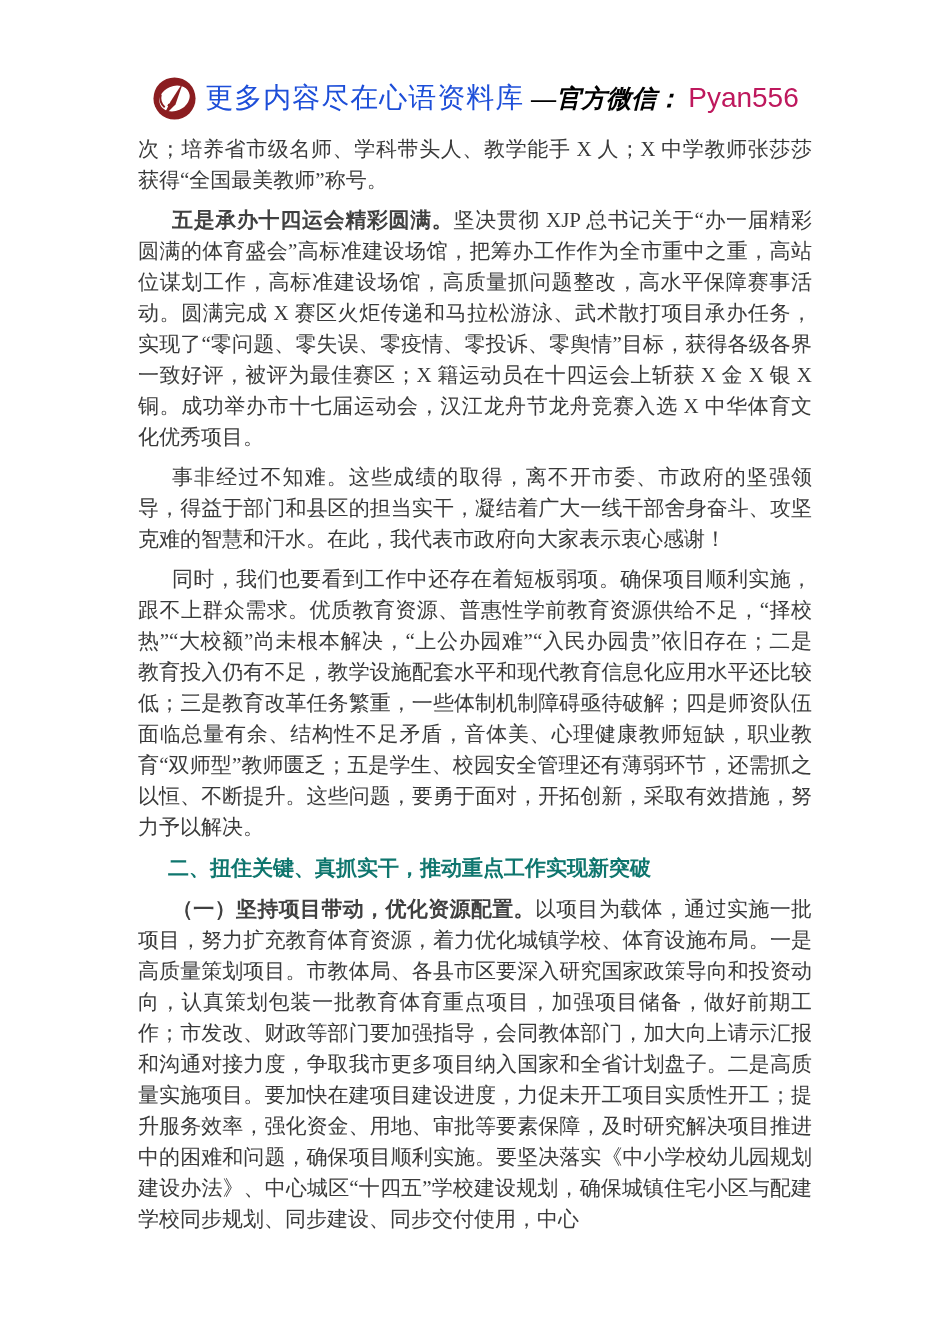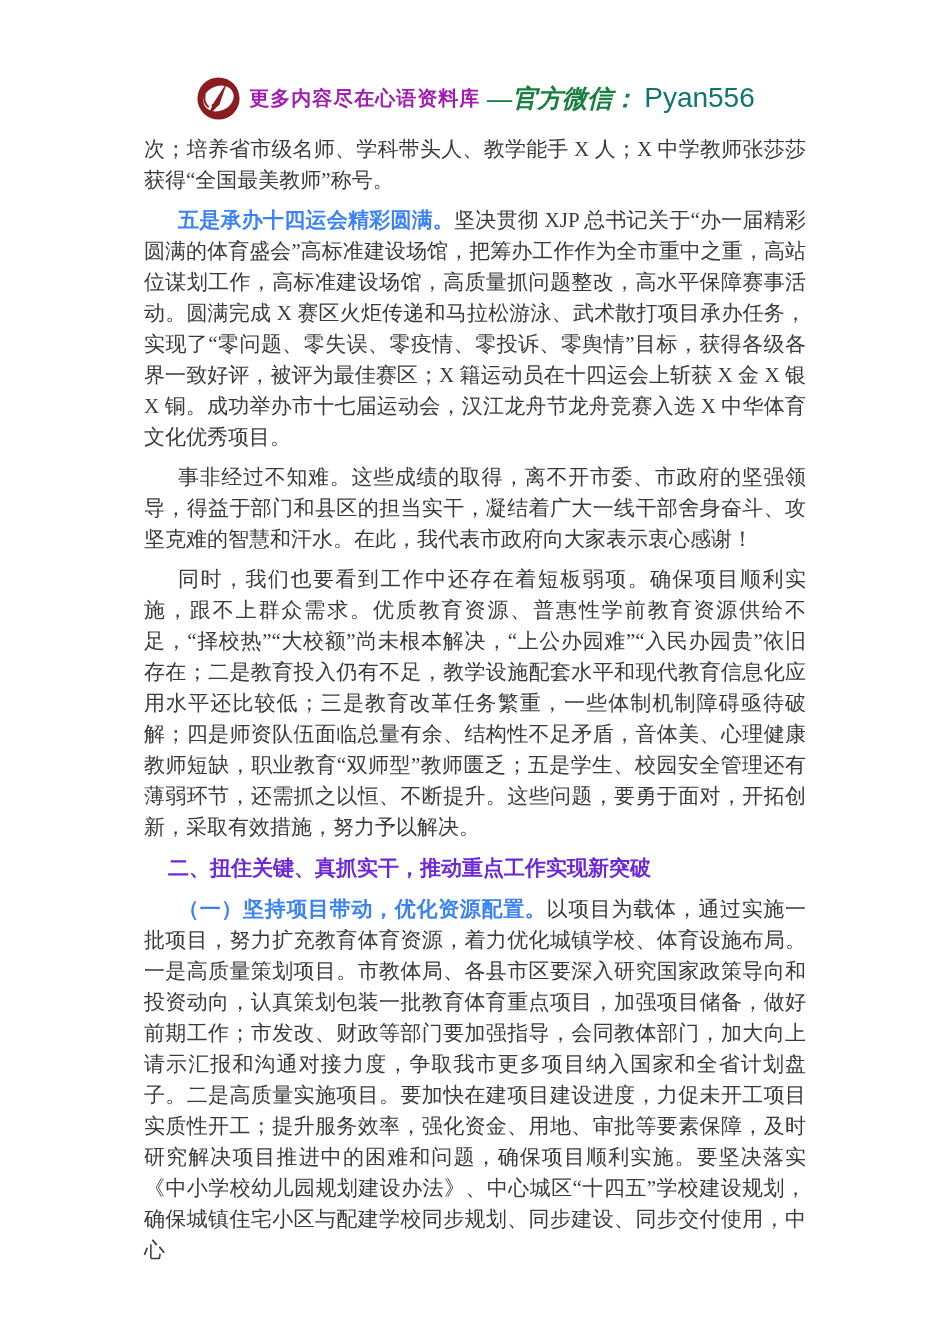--- a/index.html
+++ b/index.html
@@ -23,61 +23,61 @@
     gap: 7px;
     height: 52px;
   }
   .brand .logo {
     width: 47px;
     height: 47px;
     display: inline-flex;
     flex: 0 0 auto;
   }
   .brand-title {
-    color: #a21caf;
+    color: #1d4ed8;
     font-family: "Liberation Serif", "DejaVu Serif", serif;
-    font-weight: 700;
-    font-size: 20px;
+    font-weight: 400;
+    font-size: 28px;
     letter-spacing: 1px;
     white-space: nowrap;
   }
   .wechat-label {
-    color: #15803d;
+    color: #000000;
     font-family: "Liberation Serif", "DejaVu Serif", serif;
     font-style: italic;
     font-weight: 700;
     font-size: 25px;
     white-space: nowrap;
   }
   .wechat-id {
-    color: #0f766e;
+    color: #be185d;
     font-family: "Liberation Sans", "DejaVu Sans", sans-serif;
     font-weight: 400;
     font-size: 28px;
     white-space: nowrap;
     text-align: right;
   }
   
   .article {
     width: 682px;
     margin: 10px auto 0 auto;
     color: #3a3a3a;
     font-size: 21px;
     line-height: 31px;
     text-align: justify;
     font-family: "Liberation Serif", "DejaVu Serif", serif;
   }
-  .para { margin: 9px 10px; text-indent: 34px; }
+  .para { margin: 9px 4px; text-indent: 34px; }
   .para.noindent { text-indent: 0; }
-  .para .lead { font-weight: 700; color: #3b82f6; }
+  .para .lead { font-weight: 700; color: #404040; }
   .section-heading {
     margin: 10px 0;
     text-indent: 34px;
     font-weight: 700;
-    color: #6d28d9;
+    color: #0f766e;
   }
 </style>
 </head>
 <body>
 
 <div class="page">
 
   <div class="brand">
     <span class="logo">
       <svg viewBox="0 0 48 48" width="47" height="47" aria-hidden="true">

